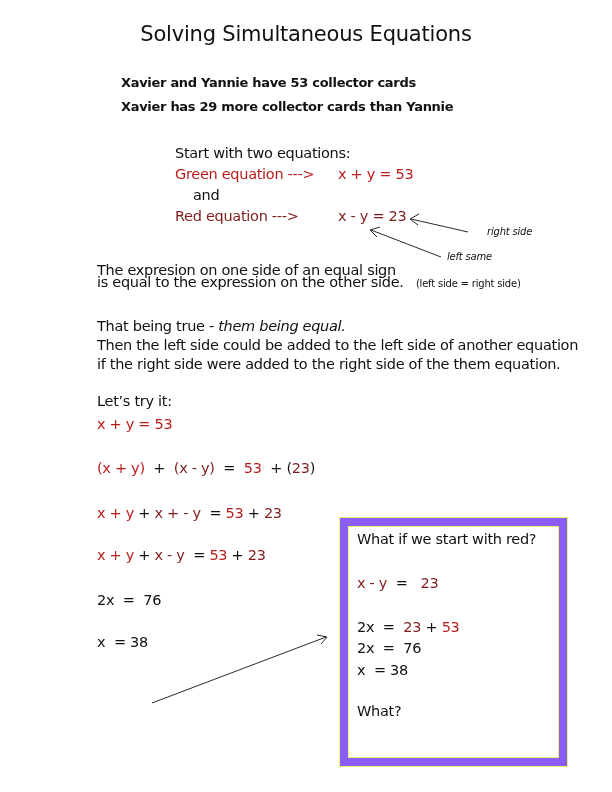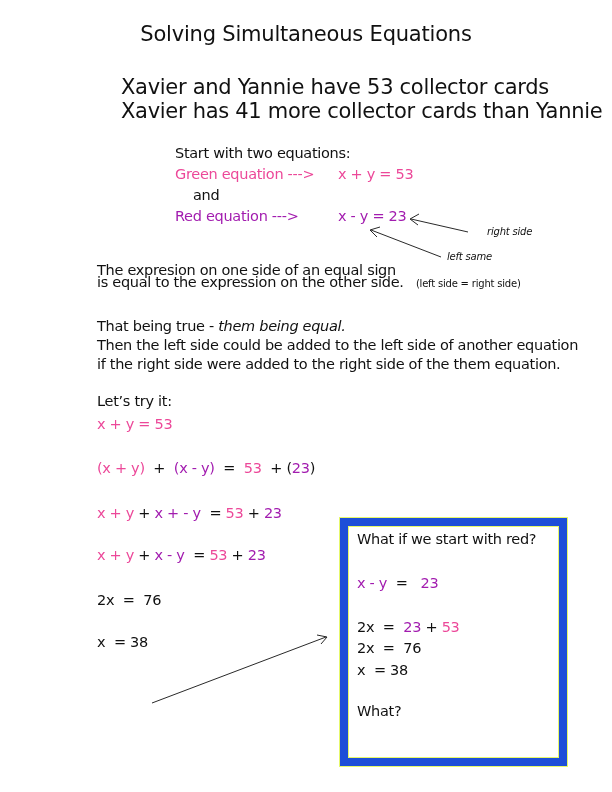--- a/index.html
+++ b/index.html
@@ -2,43 +2,43 @@
 <html><head>
   <meta charset="utf-8">
   <style>
     html, body { margin: 0; padding: 0; }
     body {
       width: 612px; height: 792px; background: #ffffff; position: relative; overflow: hidden;
       font-family: "DejaVu Sans", "Liberation Sans", sans-serif; color: #111;
     }
     .abs { position: absolute; white-space: nowrap; }
     .title { left: 0; width: 612px; text-align: center; top: 22px; font-size: 21px; letter-spacing: -0.2px; }
-    .f16 { font-size: 21px; letter-spacing: -0.3px; }
+    .f16 { font-size: 13px; letter-spacing: -0.3px; font-weight: bold; }
     .f15 { font-size: 14.5px; letter-spacing: -0.3px; }
     .small { font-size: 10px; letter-spacing: -0.2px; }
     .ital { font-style: italic; text-align: center; }
-    .g { color: #ec4899; }
-    .r { color: #a21caf; }
+    .g { color: #b91c1c; }
+    .r { color: #7f1d1d; }
     .k { color: #111; }
     .box {
       position: absolute; left: 340px; top: 518px; width: 211px; height: 232px;
-      border: 8px solid #1d4ed8;
+      border: 8px solid #8b5cf6;
       box-shadow: inset 0 0 0 1px #e6f86a, 0 0 0 1px #e6f86a;
       background: #fff;
     }
     .box .line { position: absolute; left: 9px; font-size: 14.5px; letter-spacing: -0.3px; white-space: nowrap; }
     svg.arrows { position: absolute; left: 0; top: 0; }
   </style>
 </head>
 <body>
 
 <div class="abs title">Solving Simultaneous Equations</div>
 
 <div class="abs f16" style="left:121px; top:75px;">Xavier and Yannie have 53 collector cards</div>
-<div class="abs f16" style="left:121px; top:99px;">Xavier has 41 more collector cards than Yannie</div>
+<div class="abs f16" style="left:121px; top:99px;">Xavier has 29 more collector cards than Yannie</div>
 
 <div class="abs f15" style="left:175px; top:145px;">Start with two equations:</div>
 <div class="abs f15 g" style="left:175px; top:166px;">Green equation ---&gt;</div>
 <div class="abs f15 g" style="left:338px; top:166px;">x + y = 53</div>
 <div class="abs f15" style="left:193px; top:187px;">and</div>
 <div class="abs f15 r" style="left:175px; top:208px;">Red equation ---&gt;</div>
 <div class="abs f15 r" style="left:338px; top:208px;">x - y = 23</div>
 <div class="abs small ital" style="left:487px; top:226px;">right side</div>
 <div class="abs small ital" style="left:447px; top:251px;">left same</div>
 

